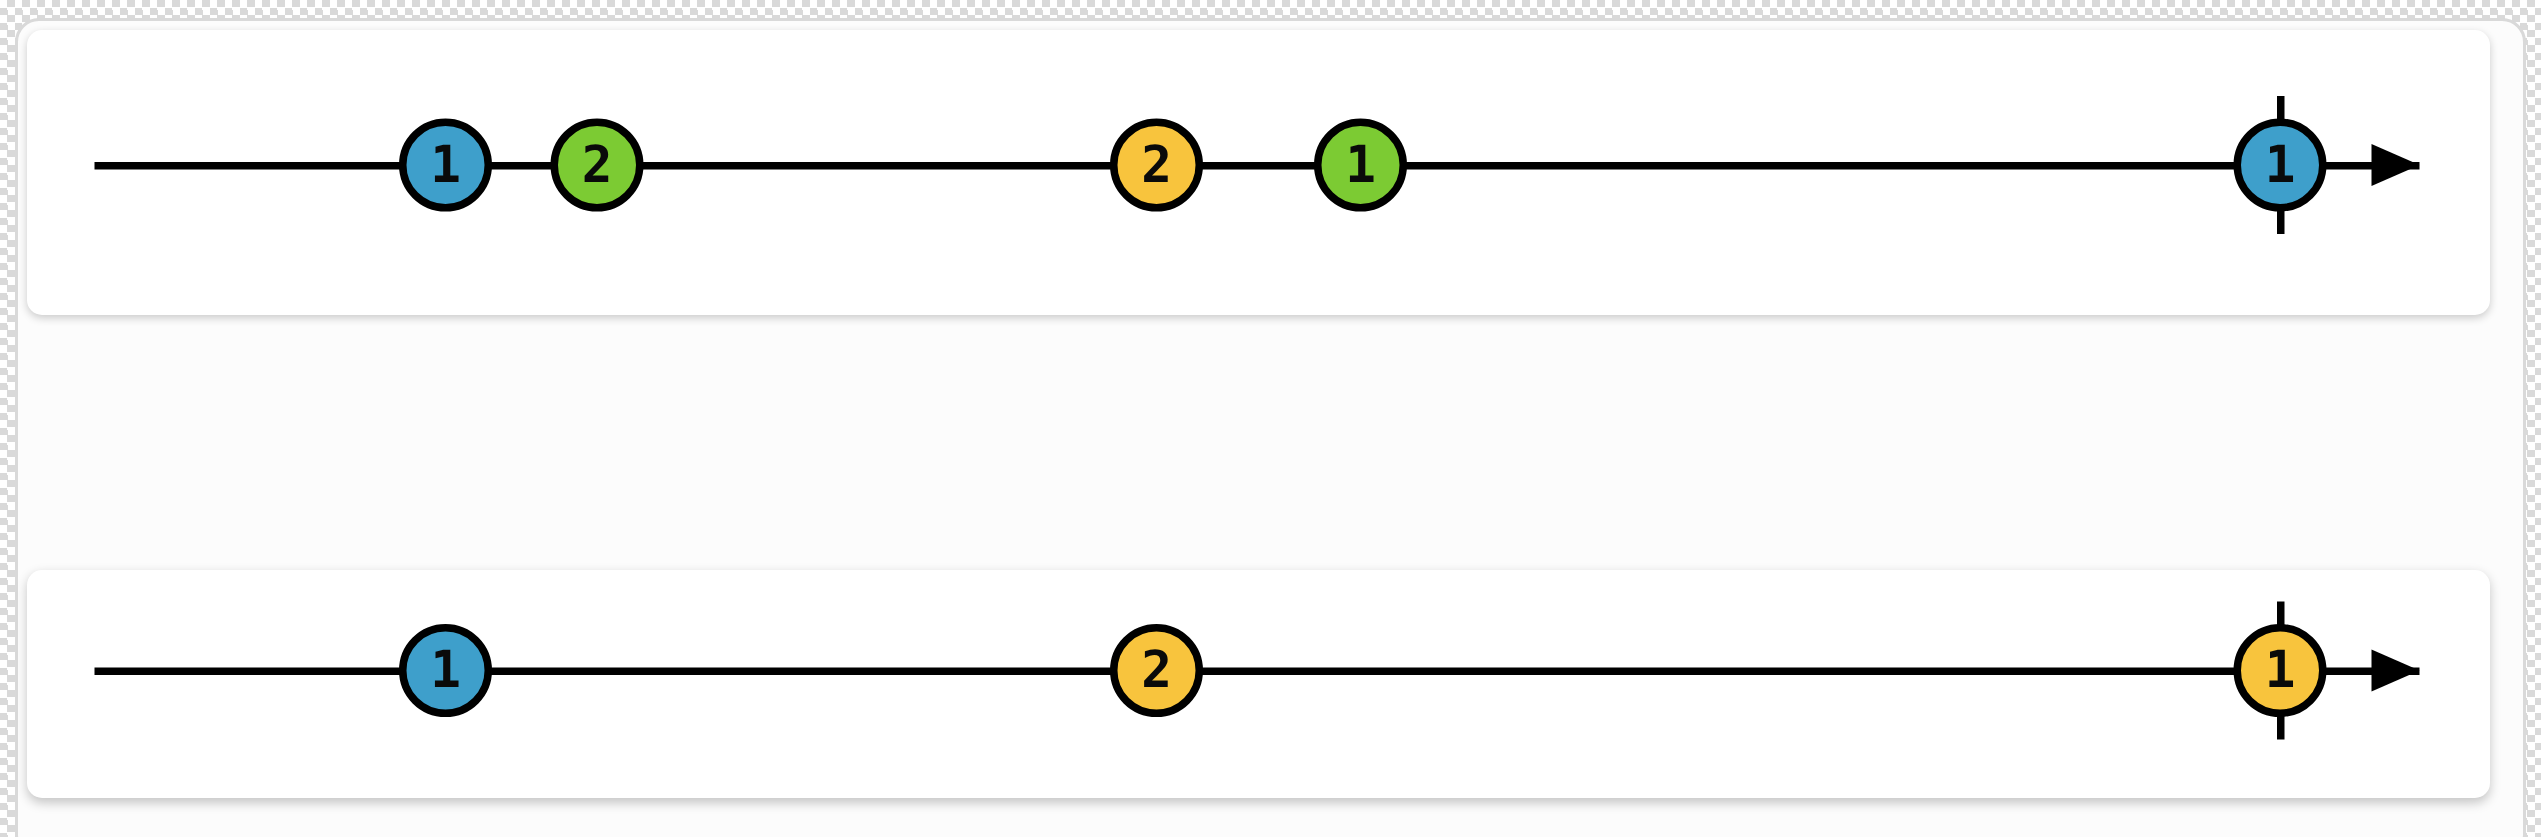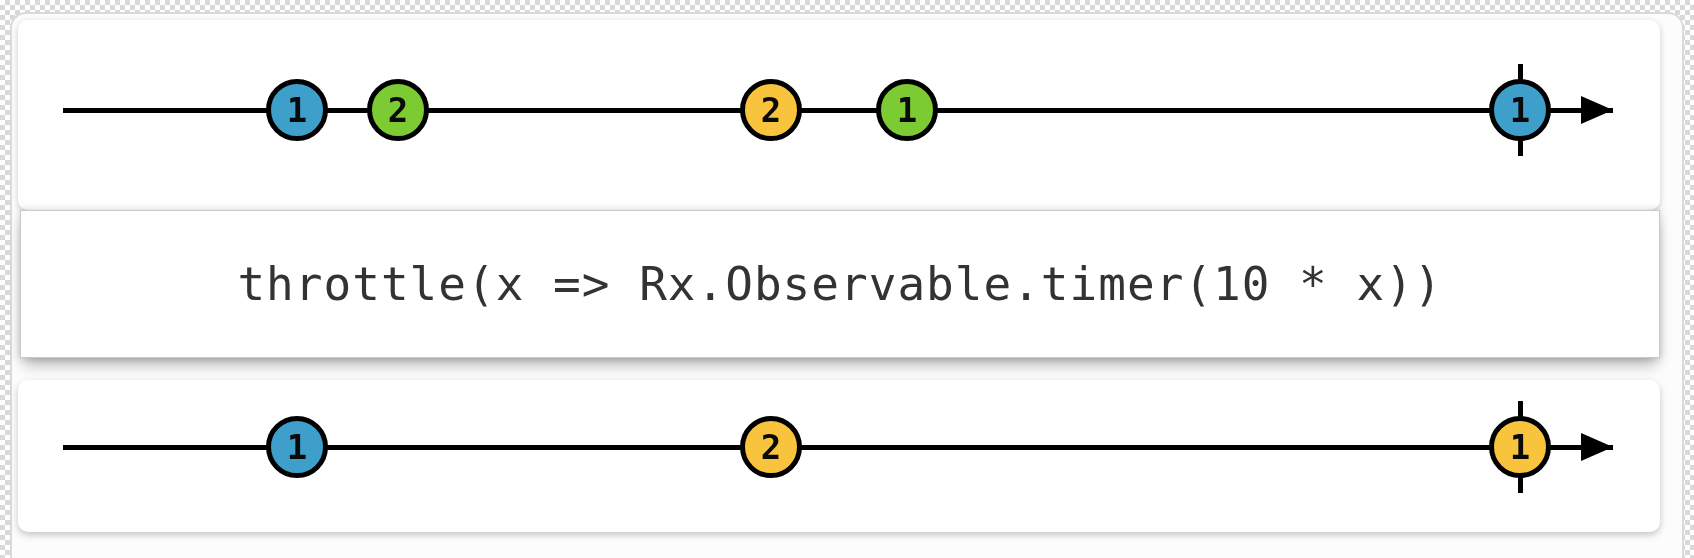--- a/index.html
+++ b/index.html
@@ -99,23 +99,20 @@
     <div class="timeline-arrow" style="top: 76px;"></div>
     <div class="complete-tick" style="left: 1499.5px; top: 44px;"></div>
       <div></div>
   <div class="marble" style="left: 279px; top: 90px; background: rgb(62, 159, 203);">1</div>
       <div class="marble" style="left: 380px; top: 90px; background: rgb(124, 203, 51);">2</div>
       <div class="marble" style="left: 753px; top: 90px; background: rgb(248, 196, 61);">2</div>
       <div class="marble" style="left: 889px; top: 90px; background: rgb(124, 203, 51);">1</div>
       <div class="marble" style="left: 1502px; top: 90px; background: rgb(62, 159, 203);">1</div>
     </div>
 
-  <div class="operator-box">
-    <div class="operator-code">throttle(x =&gt; Rx.Observable.timer(10 * x))</div>
-  </div>
 
   <div class="timeline-card output">
     <div class="timeline-line" style="top: 64.5px;"></div>
     <div class="timeline-arrow" style="top: 53px;"></div>
     <div class="complete-tick" style="left: 1499.5px; top: 21px;"></div>
       <div></div>
   <div class="marble" style="left: 279px; top: 67px; background: rgb(62, 159, 203);">1</div>
       <div class="marble" style="left: 753px; top: 67px; background: rgb(248, 196, 61);">2</div>
       <div class="marble" style="left: 1502px; top: 67px; background: rgb(248, 196, 61);">1</div>
     </div>

